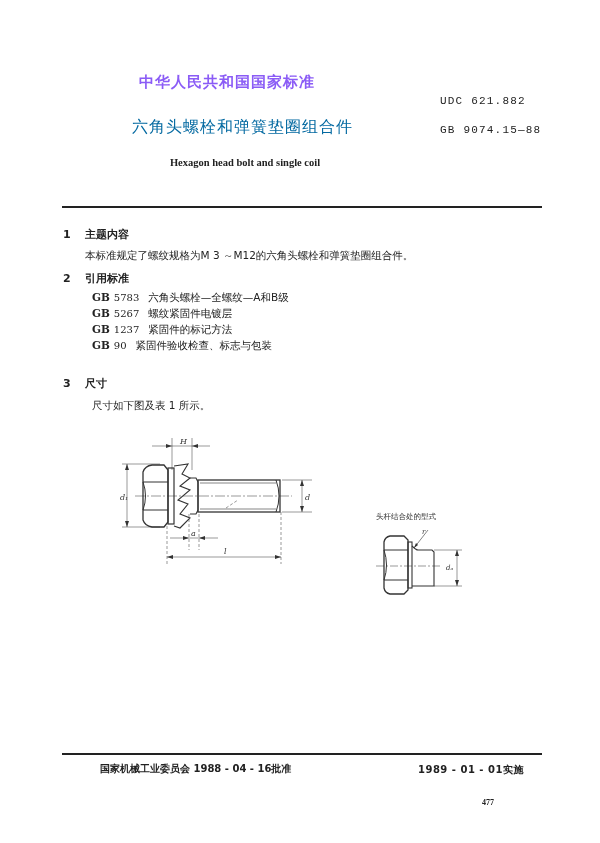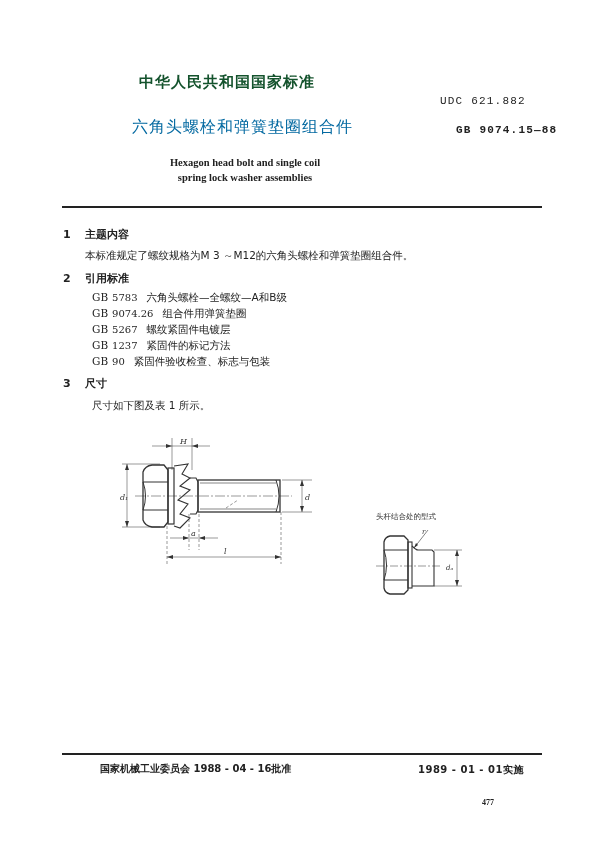--- a/index.html
+++ b/index.html
@@ -1,63 +1,61 @@
 <!DOCTYPE html>
 <html><head>
 <meta charset="utf-8">
 <style>
   html, body { margin:0; padding:0; }
   body {
     width:600px; height:843px; background:#ffffff; position:relative; overflow:hidden;
     font-family:"DejaVu Serif", serif; color:#1a1a1a;
   }
   .abs { position:absolute; }
-  .hdr-national { left:139px; top:73px; font-size:15px; letter-spacing:1px; font-family:Liberation Sans, sans-serif; font-weight:bold; color:#14532d; }
+  .hdr-national { left:139px; top:73px; font-size:15px; letter-spacing:1px; font-family:Liberation Sans, sans-serif; font-weight:bold; color:#8b5cf6; }
   .udc { left:440px; top:95px; font-size:11px; font-weight:normal; letter-spacing:1.2px; font-family:"Liberation Mono", monospace; color:#222; }
   .title-cn { left:132px; top:117px; font-size:16px; letter-spacing:1px; font-family:"DejaVu Sans", sans-serif; color:#0369a1; }
-  .gbno { left:456px; top:124px; font-size:11px; font-weight:bold; letter-spacing:1.2px; font-family:"Liberation Mono", monospace; color:#222; }
+  .gbno { left:440px; top:124px; font-size:11px; font-weight:normal; letter-spacing:1.2px; font-family:"Liberation Mono", monospace; color:#222; }
   .title-en { left:150px; top:155px; width:190px; text-align:center; font-size:10.5px; font-weight:bold; line-height:15px; font-family:Liberation Serif, serif; color:#222; }
   .rule-top { left:62px; top:206px; width:480px; height:2px; background:#222; }
   .sec-head { font-size:11px; font-weight:bold; font-family:"DejaVu Sans", sans-serif; color:#222; }
   .sec-head .num { display:inline-block; width:22px; }
   .para { font-size:10.5px; font-family:"DejaVu Sans", sans-serif; color:#222; }
   .ref { font-size:10.5px; font-family:"DejaVu Sans", sans-serif; color:#222; height:16px; white-space:nowrap; }
-  .ref .code { font-weight:normal; font-family:"DejaVu Serif", serif; }
+  .ref .code { font-weight:bold; font-family:"DejaVu Serif", serif; }
   .ref .no { font-family:"DejaVu Serif", serif; margin-left:4px; margin-right:9px; font-size:10px; }
   .caption { left:376px; top:512px; font-size:7.5px; font-family:"DejaVu Sans", sans-serif; color:#333; }
   .rule-bot { left:62px; top:753px; width:480px; height:1.5px; background:#222; }
   .foot-left { left:64px; top:762px; font-size:10px; font-weight:bold; font-family:"DejaVu Sans", sans-serif; color:#222;padding-left:36px; }
   .foot-right { left:418px; top:763px; font-size:10px; font-weight:bold; font-family:"DejaVu Sans", sans-serif; color:#222; letter-spacing:0.5px;}
   .pageno { left:482px; top:798px; font-size:8px; font-weight:bold; font-family:Liberation Serif, serif; color:#222; }
   svg text { font-family:"DejaVu Serif", serif; font-style:italic; }
 </style>
 </head>
 <body>
 
 <div class="abs hdr-national">中华人民共和国国家标准</div>
 <div class="abs udc">UDC 621.882</div>
 <div class="abs title-cn">六角头螺栓和弹簧垫圈组合件</div>
 <div class="abs gbno">GB 9074.15—88</div>
 <div class="abs title-en">
   <div>Hexagon head bolt and single coil</div>
-  <div>spring lock washer assemblies</div>
 </div>
 <div class="abs rule-top"></div>
 
 <div class="abs sec-head" style="left:63px; top:227px;">
   <span class="num">1</span><span>主题内容</span>
 </div>
 <div class="abs para" style="left:85px; top:249px;">本标准规定了螺纹规格为M 3 ～M12的六角头螺栓和弹簧垫圈组合件。</div>
 
 <div class="abs sec-head" style="left:63px; top:271px;">
   <span class="num">2</span><span>引用标准</span>
 </div>
 <div class="abs" style="left:92px; top:291px;">
   <div class="ref"><span class="code">GB</span><span class="no">5783</span><span>六角头螺栓—全螺纹—A和B级</span></div>
-  <div class="ref"><span class="code">GB</span><span class="no">9074.26</span><span>组合件用弹簧垫圈</span></div>
   <div class="ref"><span class="code">GB</span><span class="no">5267</span><span>螺纹紧固件电镀层</span></div>
   <div class="ref"><span class="code">GB</span><span class="no">1237</span><span>紧固件的标记方法</span></div>
   <div class="ref"><span class="code">GB</span><span class="no">90</span><span>紧固件验收检查、标志与包装</span></div>
 </div>
 
 <div class="abs sec-head" style="left:63px; top:376px;">
   <span class="num">3</span><span>尺寸</span>
 </div>
 <div class="abs para" style="left:92px; top:399px;">尺寸如下图及表 1 所示。</div>
 

